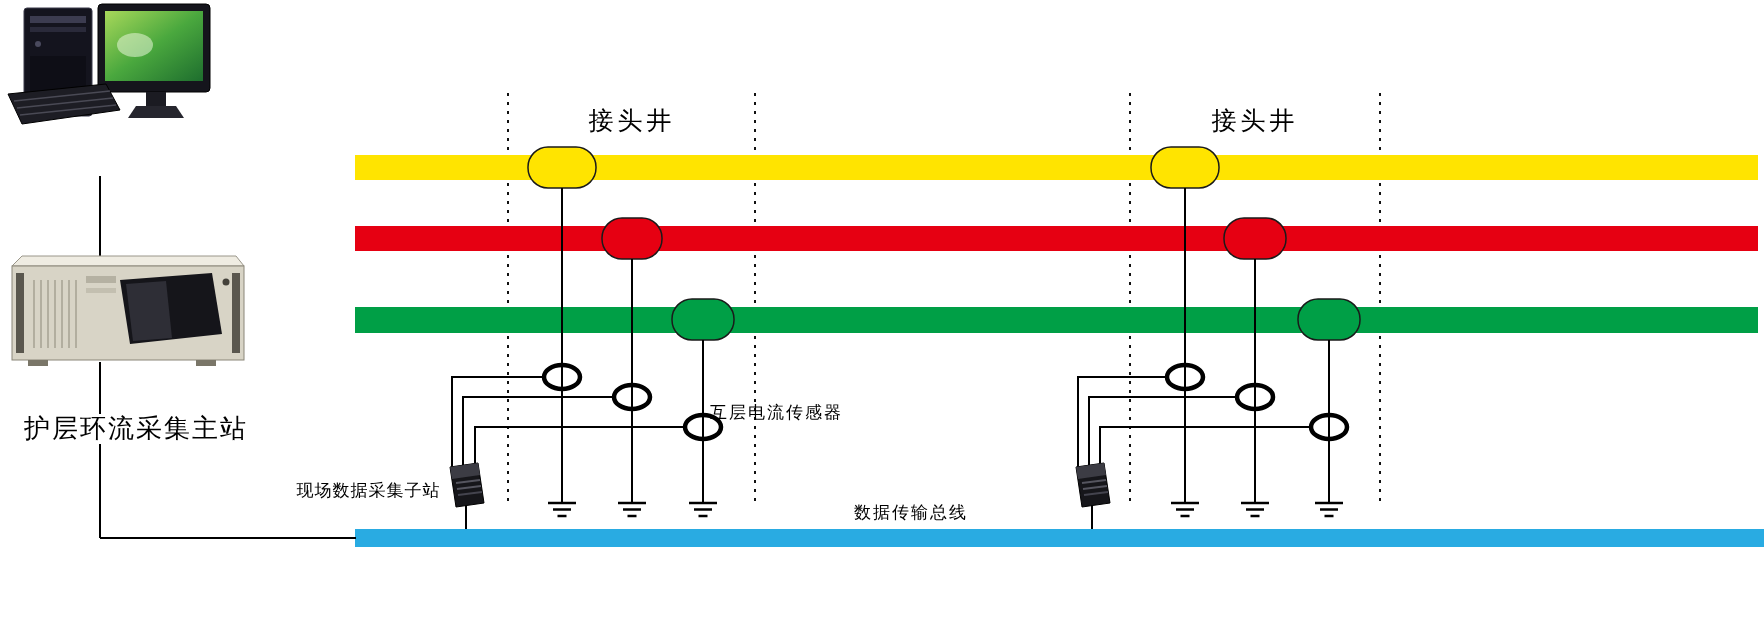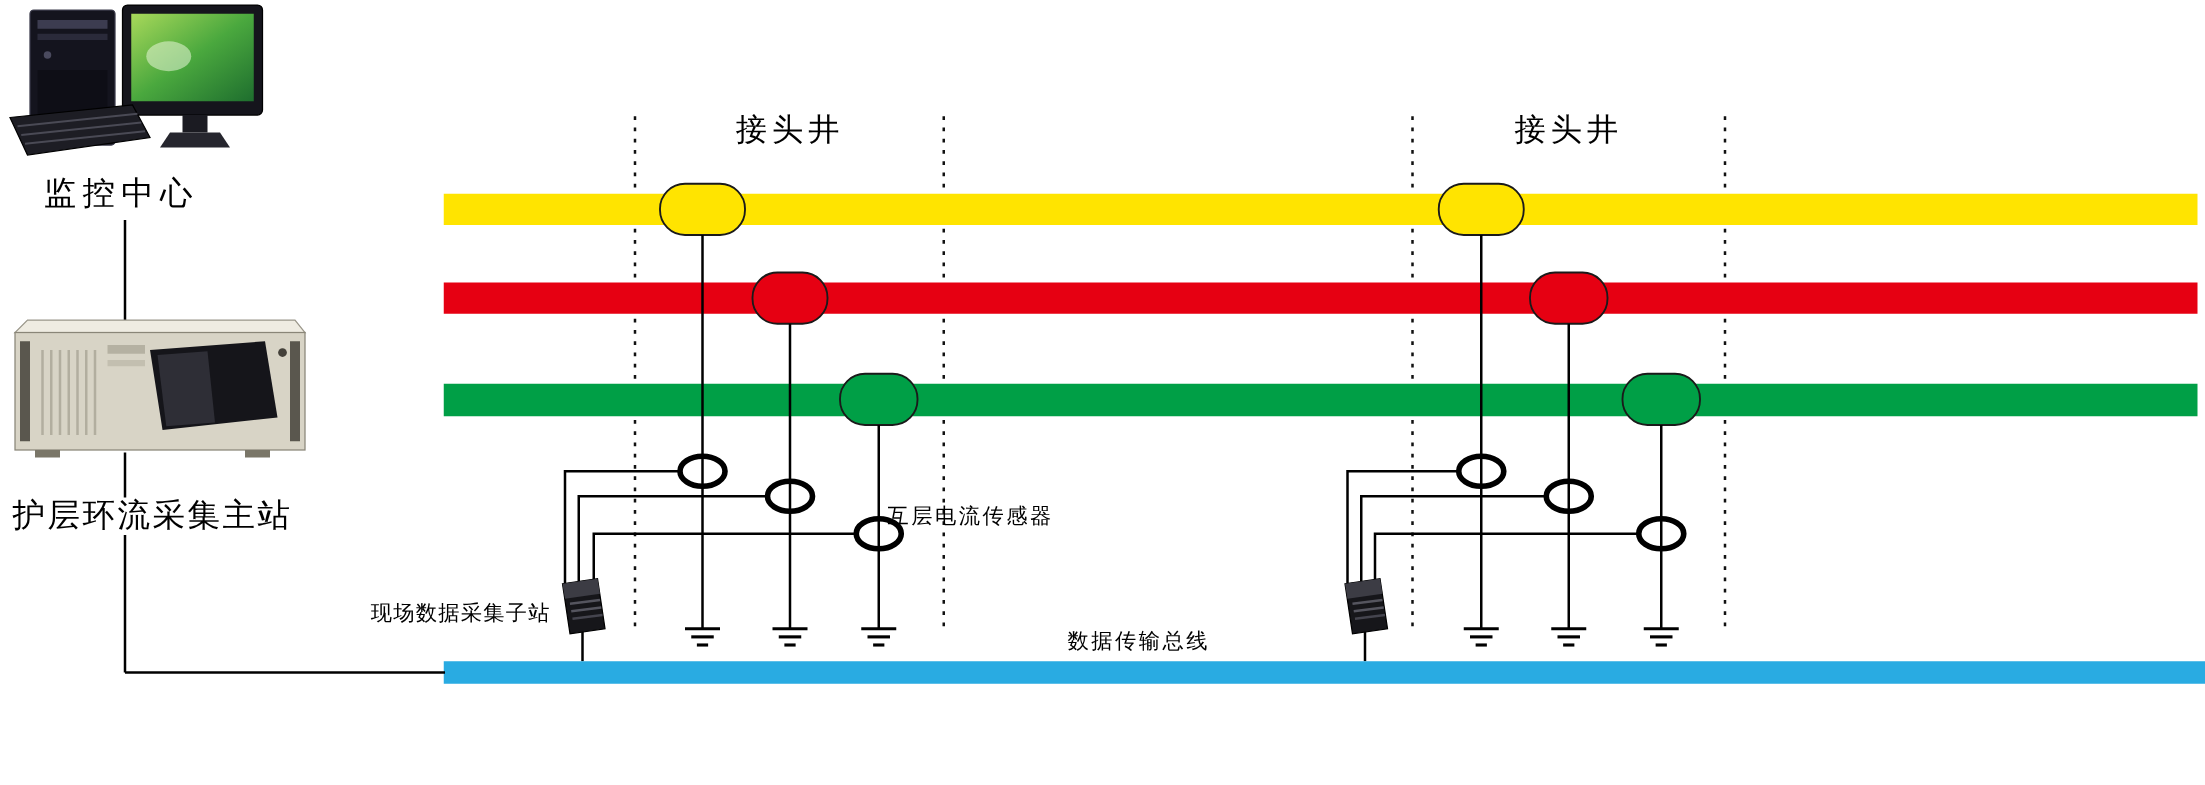--- a/index.html
+++ b/index.html
@@ -12,23 +12,23 @@
   }
   #diagram-svg{position:absolute;left:0;top:0;}
   .lbl{
     position:absolute;
     color:#000;
     text-align:center;
     white-space:nowrap;
     line-height:1.15;
     font-family:"Liberation Sans","DejaVu Sans",sans-serif;
   }
-  .lbl-big{font-size:26px;letter-spacing:5px;}
+  .lbl-big{font-size:26px;letter-spacing:5px;margin-top:16px;}
   .lbl-small{font-size:17px;letter-spacing:2px;}
-  .bg-white{background:#fff;padding:0 2px;}
+  .bg-white{background:#fff;padding:0 16px;}
 </style>
 </head>
 <body>
 
 <div id="canvas">
 
   <svg id="diagram-svg" width="1764" height="628" viewBox="0 0 1764 628">
     <defs>
       <linearGradient id="scr" x1="0" y1="0" x2="1" y2="1">
         <stop offset="0" stop-color="#a8d85a"></stop>
@@ -157,21 +157,20 @@
       <rect x="86" y="276" width="30" height="7" fill="#b5b1a2"></rect>
       <rect x="86" y="288" width="30" height="5" fill="#c3bfb0"></rect>
       <polygon points="120,280 212,273 222,334 130,344" fill="#15151a"></polygon>
       <polygon points="126,284 166,281 172,338 133,341" fill="#2e2e36"></polygon>
       <circle cx="226" cy="282" r="3.5" fill="#44413a"></circle>
       <rect x="28" y="360" width="20" height="6" fill="#7a7668"></rect>
       <rect x="196" y="360" width="20" height="6" fill="#7a7668"></rect>
     </g>
   </svg>
 
-  <div class="lbl lbl-big" style="left:22px;top:140px;width:150px;">监控中心</div>
 
   <div class="lbl lbl-big bg-white" style="left:0px;top:398px;width:240px;letter-spacing:2px;">护层环流采集主站</div>
 
   <div class="lbl lbl-big" style="left:557px;top:90px;width:150px;font-size:25px;letter-spacing:4px;">接头井</div>
 
   <div class="lbl lbl-big" style="left:1180px;top:90px;width:150px;font-size:25px;letter-spacing:4px;">接头井</div>
 
   <div class="lbl lbl-small" style="left:710px;top:403px;text-align:center;">互层电流传感器</div>
 
   <div class="lbl lbl-small" style="left:290px;top:481px;width:157px;letter-spacing:1px;">现场数据采集子站</div>

